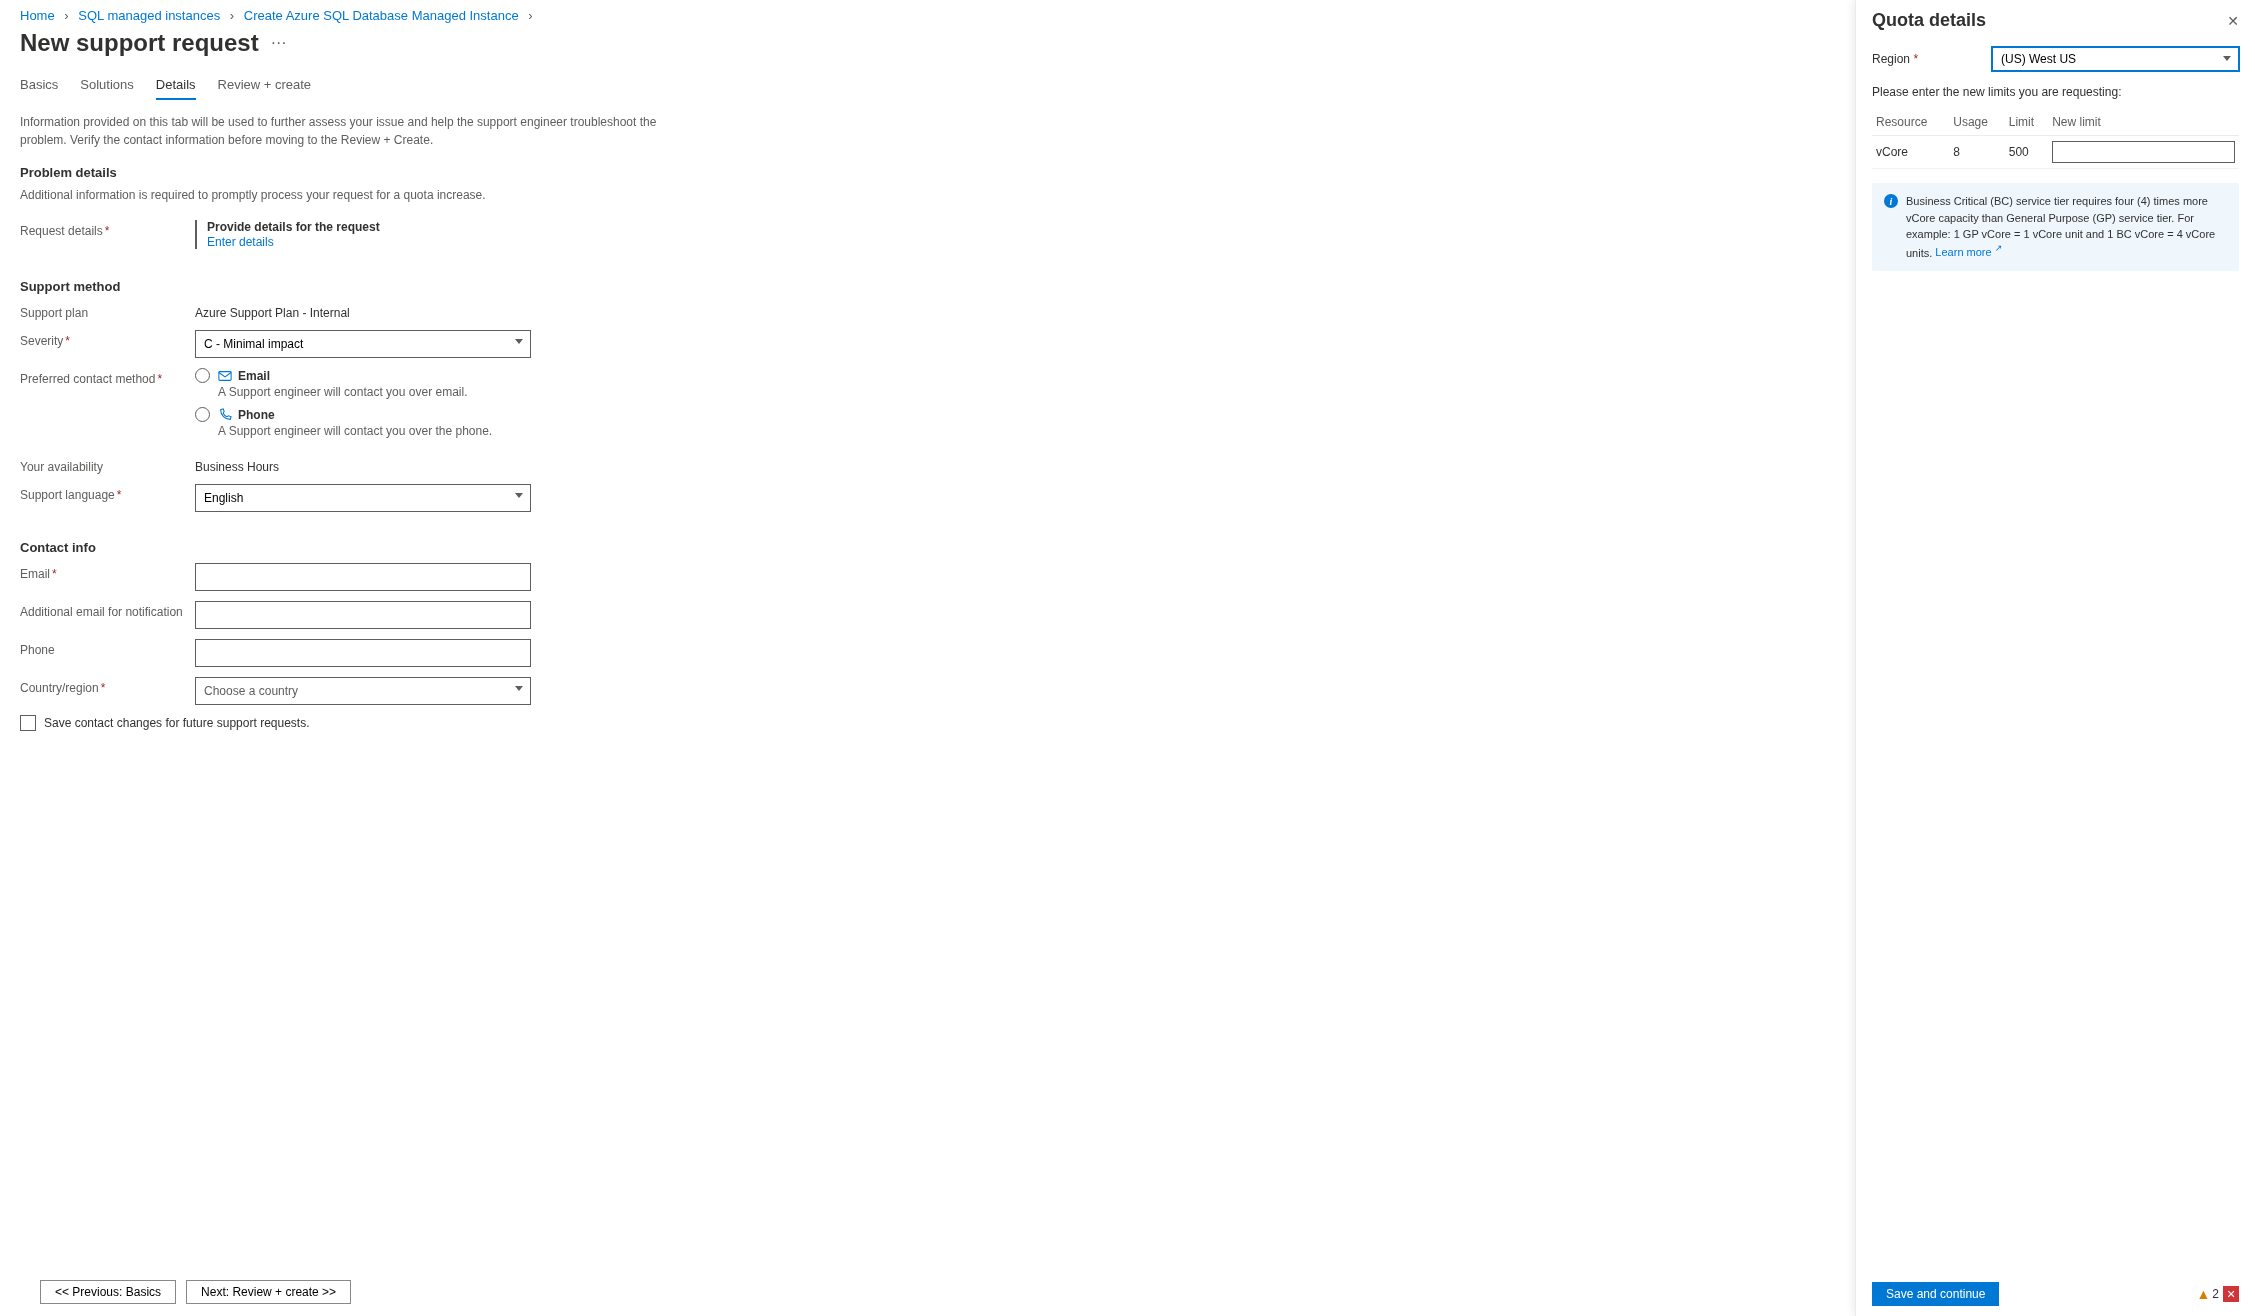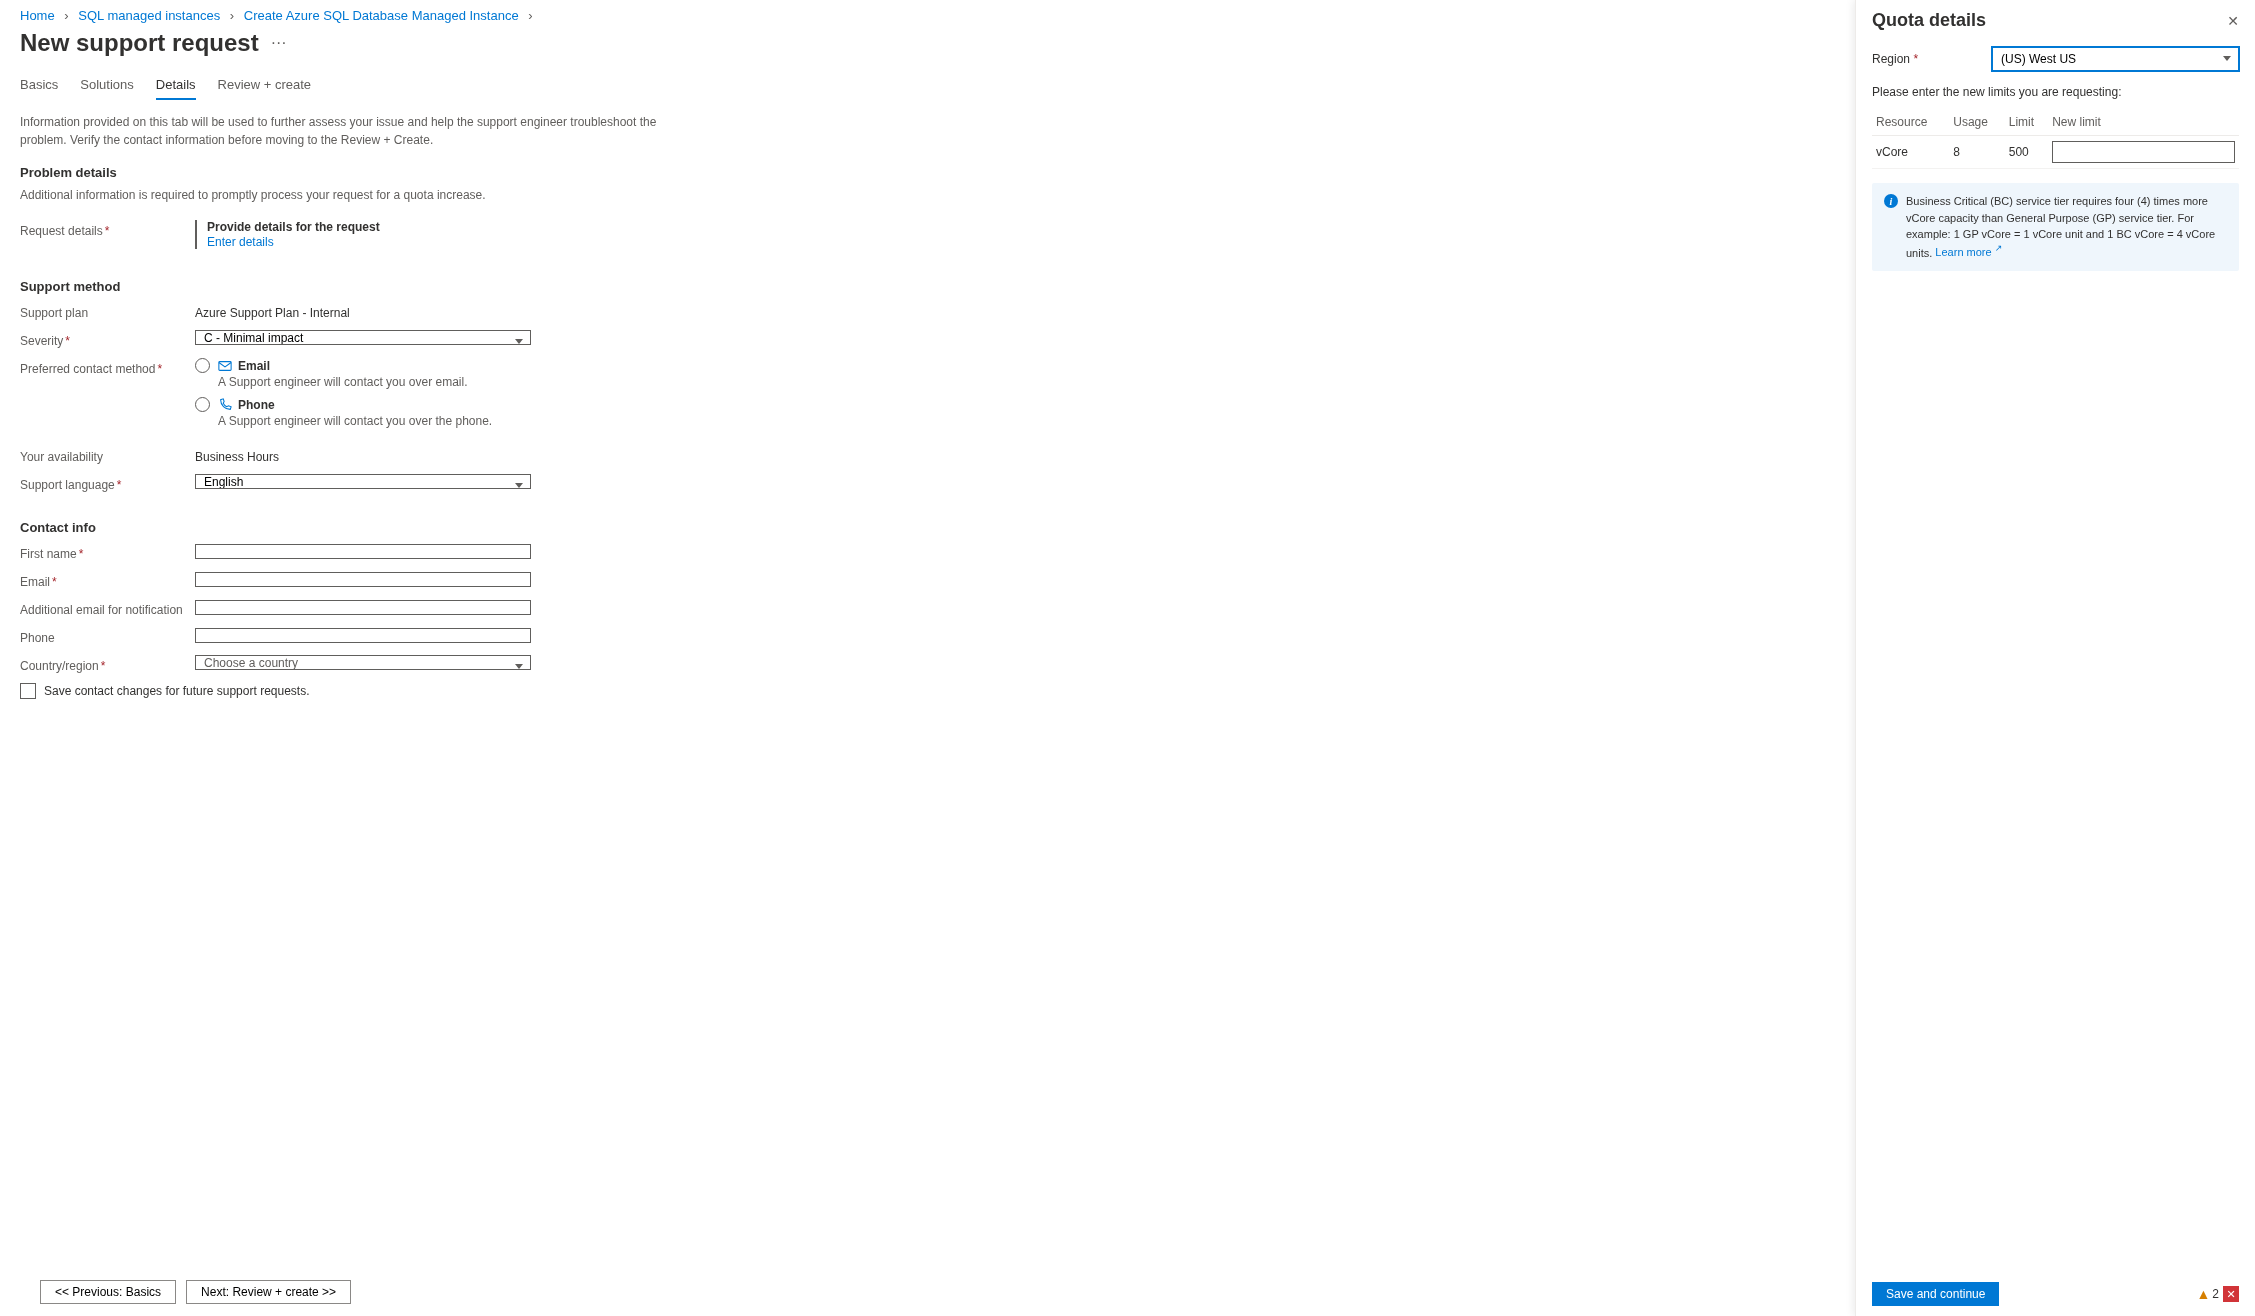--- a/index.html
+++ b/index.html
@@ -19,21 +19,21 @@
 .section-head { font-weight: 600; font-size: 13px; margin-bottom: 8px; margin-top: 14px; }
 .sub-info { color: #605e5c; font-size: 12px; margin-bottom: 18px; }
 .form-row { display: flex; align-items: flex-start; margin-bottom: 10px; }
 .form-label { width: 175px; flex-shrink: 0; font-size: 12px; color: #605e5c; padding-top: 4px; }
 .form-label .req { color: #a4262c; margin-left: 2px; }
 .form-value { flex: 1; }
 .req-details-block { border-left: 2px solid #605e5c; padding-left: 10px; }
 .req-details-title { font-weight: 600; font-size: 12px; }
 .link { color: #0078d4; font-size: 12px; cursor: pointer; }
 .static-val { font-size: 12px; color: #323130; padding-top: 4px; }
-.select, .text-input { width: 336px; height: 15px; border: 1px solid #605e5c; font-size: 12px; padding: 0 8px; background: #fff; font-family: inherit; appearance: none; }
+.select, .text-input { width: 336px; height: 28px; border: 1px solid #605e5c; font-size: 12px; padding: 0 8px; background: #fff; font-family: inherit; appearance: none; }
 .select-wrap { position: relative; width: 336px; }
 .select-wrap::after { content: ""; position: absolute; right: 8px; top: 9px; border-left: 4px solid transparent; border-right: 4px solid transparent; border-top: 5px solid #605e5c; pointer-events: none; }
 .radio-row { display: flex; align-items: center; gap: 8px; margin-bottom: 2px; }
 .radio { width: 15px; height: 15px; border: 1px solid #605e5c; border-radius: 50%; flex-shrink: 0; }
 .radio-label { font-size: 12px; font-weight: 600; display: flex; align-items: center; gap: 6px; }
 .radio-desc { font-size: 12px; color: #605e5c; margin-left: 23px; margin-bottom: 8px; }
 .icon-sq { width: 14px; height: 14px; flex-shrink: 0; }
 .chk-row { display: flex; align-items: center; gap: 8px; margin-top: 10px; }
 .chk { width: 16px; height: 16px; border: 1px solid #605e5c; }
 .footer-btns { position: absolute; bottom: 12px; left: 40px; display: flex; gap: 10px; }
@@ -161,24 +161,20 @@
       <div class="form-value">
         <div class="select-wrap">
           <select class="select"><option>English</option></select>
         </div>
       </div>
     </div>
 
     <div class="section-head" style="margin-top:28px">Contact info</div>
 
     <div class="form-row">
-      <div class="form-label"><span>First name</span><span class="req">*</span></div>
-      <div class="form-value"><input class="text-input" style=""></div>
-    </div>
-    <div class="form-row">
       <div class="form-label"><span>Email</span><span class="req">*</span></div>
       <div class="form-value"><input class="text-input" style=""></div>
     </div>
     <div class="form-row">
       <div class="form-label">Additional email for notification</div>
       <div class="form-value"><input class="text-input" style=""></div>
     </div>
     <div class="form-row">
       <div class="form-label">Phone</div>
       <div class="form-value"><input class="text-input" style=""></div>

